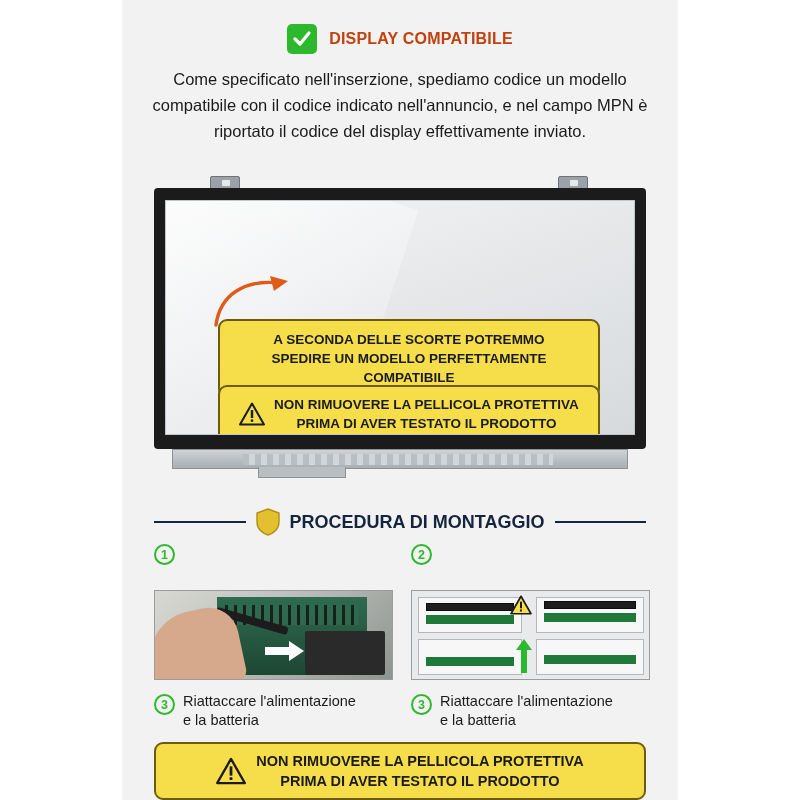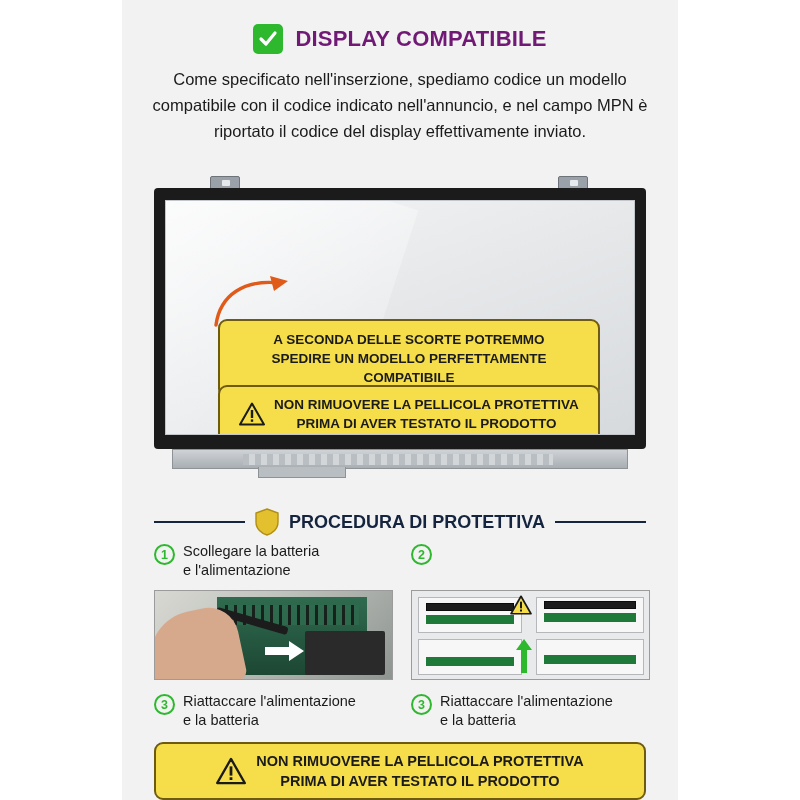--- a/index.html
+++ b/index.html
@@ -33,23 +33,23 @@
   }
   .check-icon {
     width: 30px; height: 30px;
     border-radius: 5px;
     background: #2eb82e;
     display: flex; align-items: center; justify-content: center;
     flex: 0 0 auto;
   }
   .check-icon svg { display: block; }
   .header-title {
-    font-size: 22px;
+    font-size: 16px;
     font-weight: bold;
-    color: #701a75;
+    color: #c2410c;
     letter-spacing: .2px;
     white-space: nowrap;
   }
 
   .intro {
     position: absolute;
     left: 18px; top: 66px;
     width: 520px;
     text-align: center;
     font-size: 16.5px;
@@ -331,34 +331,30 @@
         <div class="panel-foot-strip"></div>
       </div>
       <div class="panel-connector"></div>
     </div>
 
     <div class="section-head">
       <span class="rule"></span>
       <svg class="shield-icon" width="24" height="28" viewBox="0 0 24 28">
         <path d="M12,1 L23,5 V14 C23,21 17.5,25.5 12,27 C6.5,25.5 1,21 1,14 V5 Z" fill="#e3c02e" stroke="#b08f14" stroke-width="1.4"></path>
       </svg>
-      <span class="section-title">PROCEDURA DI PROTETTIVA</span>
+      <span class="section-title">PROCEDURA DI MONTAGGIO</span>
       <span class="rule"></span>
     </div>
 
     <div class="steps">
 
       <div class="step-row">
         <div class="step-col">
           <div class="step-head">
             <span class="step-num">1</span>
-            <span class="step-text">
-              <span>Scollegare la batteria</span><br>
-              <span>e l'alimentazione</span>
-            </span>
           </div>
           <div class="photo p1">
             <div class="pcb"></div>
             <div class="batt"></div>
             <div class="screwdriver"></div>
             <div class="hand"></div>
             <svg class="white-arrow" width="40" height="20" viewBox="0 0 40 20">
               <polygon points="0,6 24,6 24,0 39,10 24,20 24,14 0,14" fill="#ffffff"></polygon>
             </svg>
           </div>

